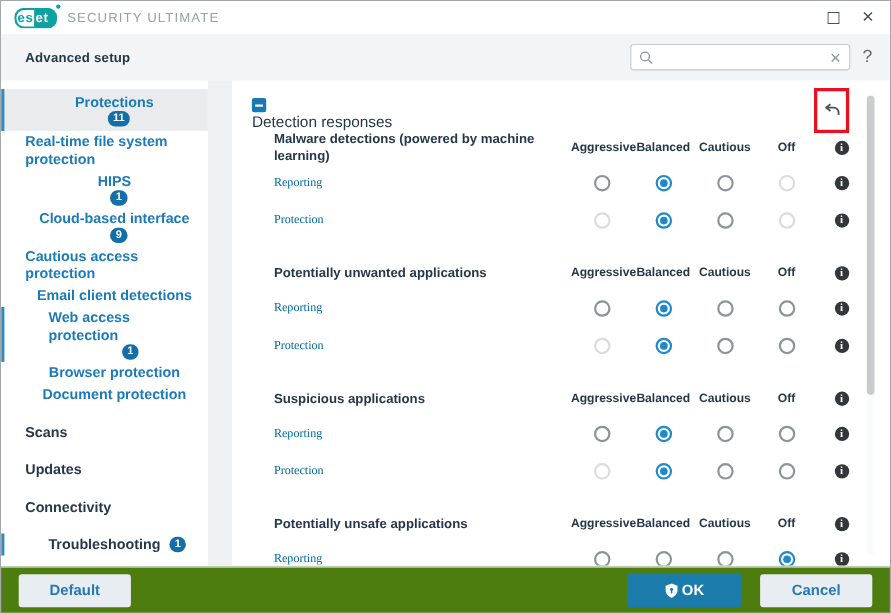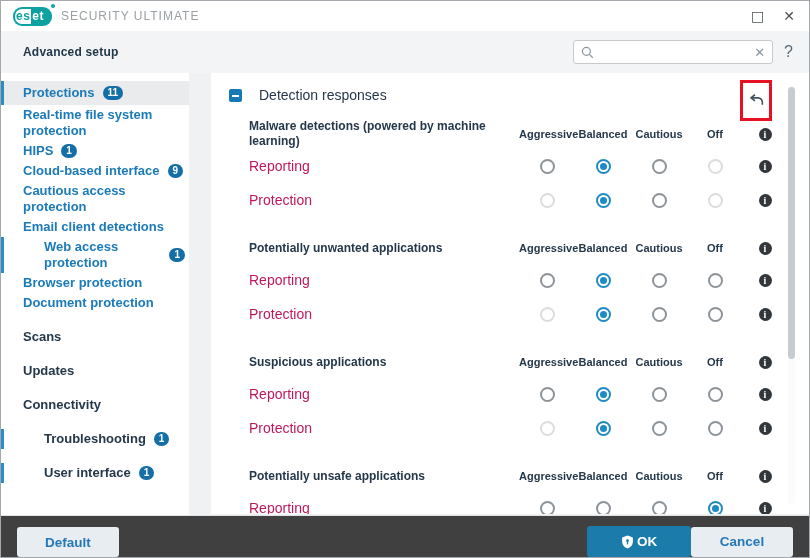--- a/index.html
+++ b/index.html
@@ -21,63 +21,63 @@
   .page-title { color:#22384a; font-size:12px; font-weight:600; letter-spacing:.2px; }
   .search { margin-left:auto; width:200px; height:24px; background:#fff; border:1px solid #c6cacd; border-radius:3px; display:flex; align-items:center; padding:0 7px; }
   .search input { flex:1; border:none; outline:none; font-size:12px; min-width:0; background:transparent; margin:0 4px; }
   .search-clear { color:#8d959b; font-size:13px; line-height:13px; cursor:default; background:none; border:none; }
   .help { margin-left:11px; color:#5b6a74; font-size:16px; font-weight:400; background:none; border:none; }
 
   
   .bodyrow { flex:1 1 auto; display:flex; background:#eff1f2; overflow:hidden; }
   .sidebar { width:188px; background:#fff; padding-top:8px; flex:0 0 auto; overflow:hidden; }
   .s-item { display:flex; align-items:center; border-left:3px solid transparent; padding:2px 4px 2px 19px; font-size:13px; font-weight:600; line-height:16px; }
-  .s-item.sub { color:#1b7ab8; }
+  .s-item.sub { color:#1b7ab8;flex-direction:column; }
   .s-item.top { color:#25384a; margin-top:14px; }
   .s-item.sel { background:#e9ebed; border-left-color:#2b8dc6; padding-top:4px; padding-bottom:4px; }
   .s-item.marker { border-left-color:#2b8dc6;padding-left:40px; }
   .s-label { white-space:pre-wrap; }
   .badge { background:#146fa8; color:#fff; border-radius:8px; font-size:10px; font-weight:700; line-height:14px; padding:0 5px; margin-left:8px; min-width:14px; text-align:center; flex:0 0 auto; }
 
   .main { flex:1 1 auto; padding-left:22px; overflow:hidden; }
   .card { position:relative; background:#fff; height:441px; padding-top:10px; overflow:hidden; }
 
-  .card-head { height:36px; display:flex; align-items:flex-start; padding:4px 16px 0 18px; }
+  .card-head { height:36px; display:flex; align-items:flex-start; padding:4px 16px 0 18px;flex-direction:column; }
   .collapse { width:13px; height:13px; background:#1779b4; border-radius:2px; position:relative; margin:2px 17px 0 0; border:none; }
   .collapse::after { content:''; position:absolute; left:3px; top:5.5px; width:7px; height:2px; background:#fff; }
   .section-title { color:#25384a; font-size:14px; }
 
   .g-head { display:flex; align-items:center; padding:0 22px 0 38px; min-height:30px; }
   .g-title { flex:1; color:#25384a; font-size:12px; font-weight:700; line-height:15px; max-width:268px; margin-right:auto; }
   .g-col { width:56px; text-align:center; color:#25384a; font-size:11px; font-weight:700; white-space:nowrap; flex:0 0 auto; }
   .g-row { display:flex; align-items:center; height:34px; padding:0 22px 0 38px; }
-  .r-label { flex:1; color:#be185d; font-size:14px; }
+  .r-label { flex:1; color:#0369a1; font-size:11px;font-family:Liberation Serif, serif; }
   .cell { width:56px; display:flex; justify-content:center; flex:0 0 auto; }
   .cell.info-cell { width:44px; }
   .group { margin-bottom:16px; }
 
   .radio { width:15px; height:15px; border:2px solid #8d9499; border-radius:50%; background:#fff; position:relative; display:inline-block; }
   .radio.dis { border-color:#dadcde; }
   .radio.on { border-color:#1f8ac5; }
   .radio.on::after { content:''; position:absolute; left:2px; top:2px; right:2px; bottom:2px; background:#1f8ac5; border-radius:50%; }
 
   .info { width:13px; height:13px; border-radius:50%; background:#32373c; color:#fff; font-size:10px; font-weight:700; line-height:13px; text-align:center; display:inline-block; font-family:"Liberation Serif", serif; }
 
   .undo-wrap { position:absolute; top:7px; right:37px; width:32px; height:41px; border:3px solid #e81123; display:flex; align-items:center; justify-content:center; background:#fff; }
   .undo-btn { background:none; border:none; width:22px; height:22px; display:flex; align-items:center; justify-content:center; }
 
   .scrollbar { position:absolute; top:12px; right:14px; width:7px; height:419px; background:#fafbfb; border-radius:4px; }
   .scroll-thumb { position:absolute; top:2px; left:0; width:7px; height:272px; background:#c9cccf; border-radius:4px; }
 
   
-  .footer { height:42px; background:#404040; border-top:1px solid #e2e4e6; display:flex; align-items:flex-end; padding:0 16px; flex:0 0 auto; }
+  .footer { height:42px; background:#4d7c0f; border-top:1px solid #e2e4e6; display:flex; align-items:center; padding:0 16px; flex:0 0 auto; }
   .btn { border:none; border-radius:3px; font-family:"Liberation Sans", sans-serif; font-size:13.5px; font-weight:600; height:30px; }
   .btn.light { background:#e8edf2; color:#2478b8; width:102px; }
   .btn.primary { background:#1b7cab; color:#fff; width:104px; height:31px; display:flex; align-items:center; justify-content:center; gap:3px; }
-  .footer-right { margin-left:auto; display:flex; align-items:center; }
+  .footer-right { margin-left:auto; display:flex; gap:17px; align-items:center; }
 </style>
 </head>
 <body>
 
 <div class="window">
 
   <div class="titlebar">
     <div class="logo">
       <span class="logo-es">es</span>
       <span class="logo-et">et</span>

